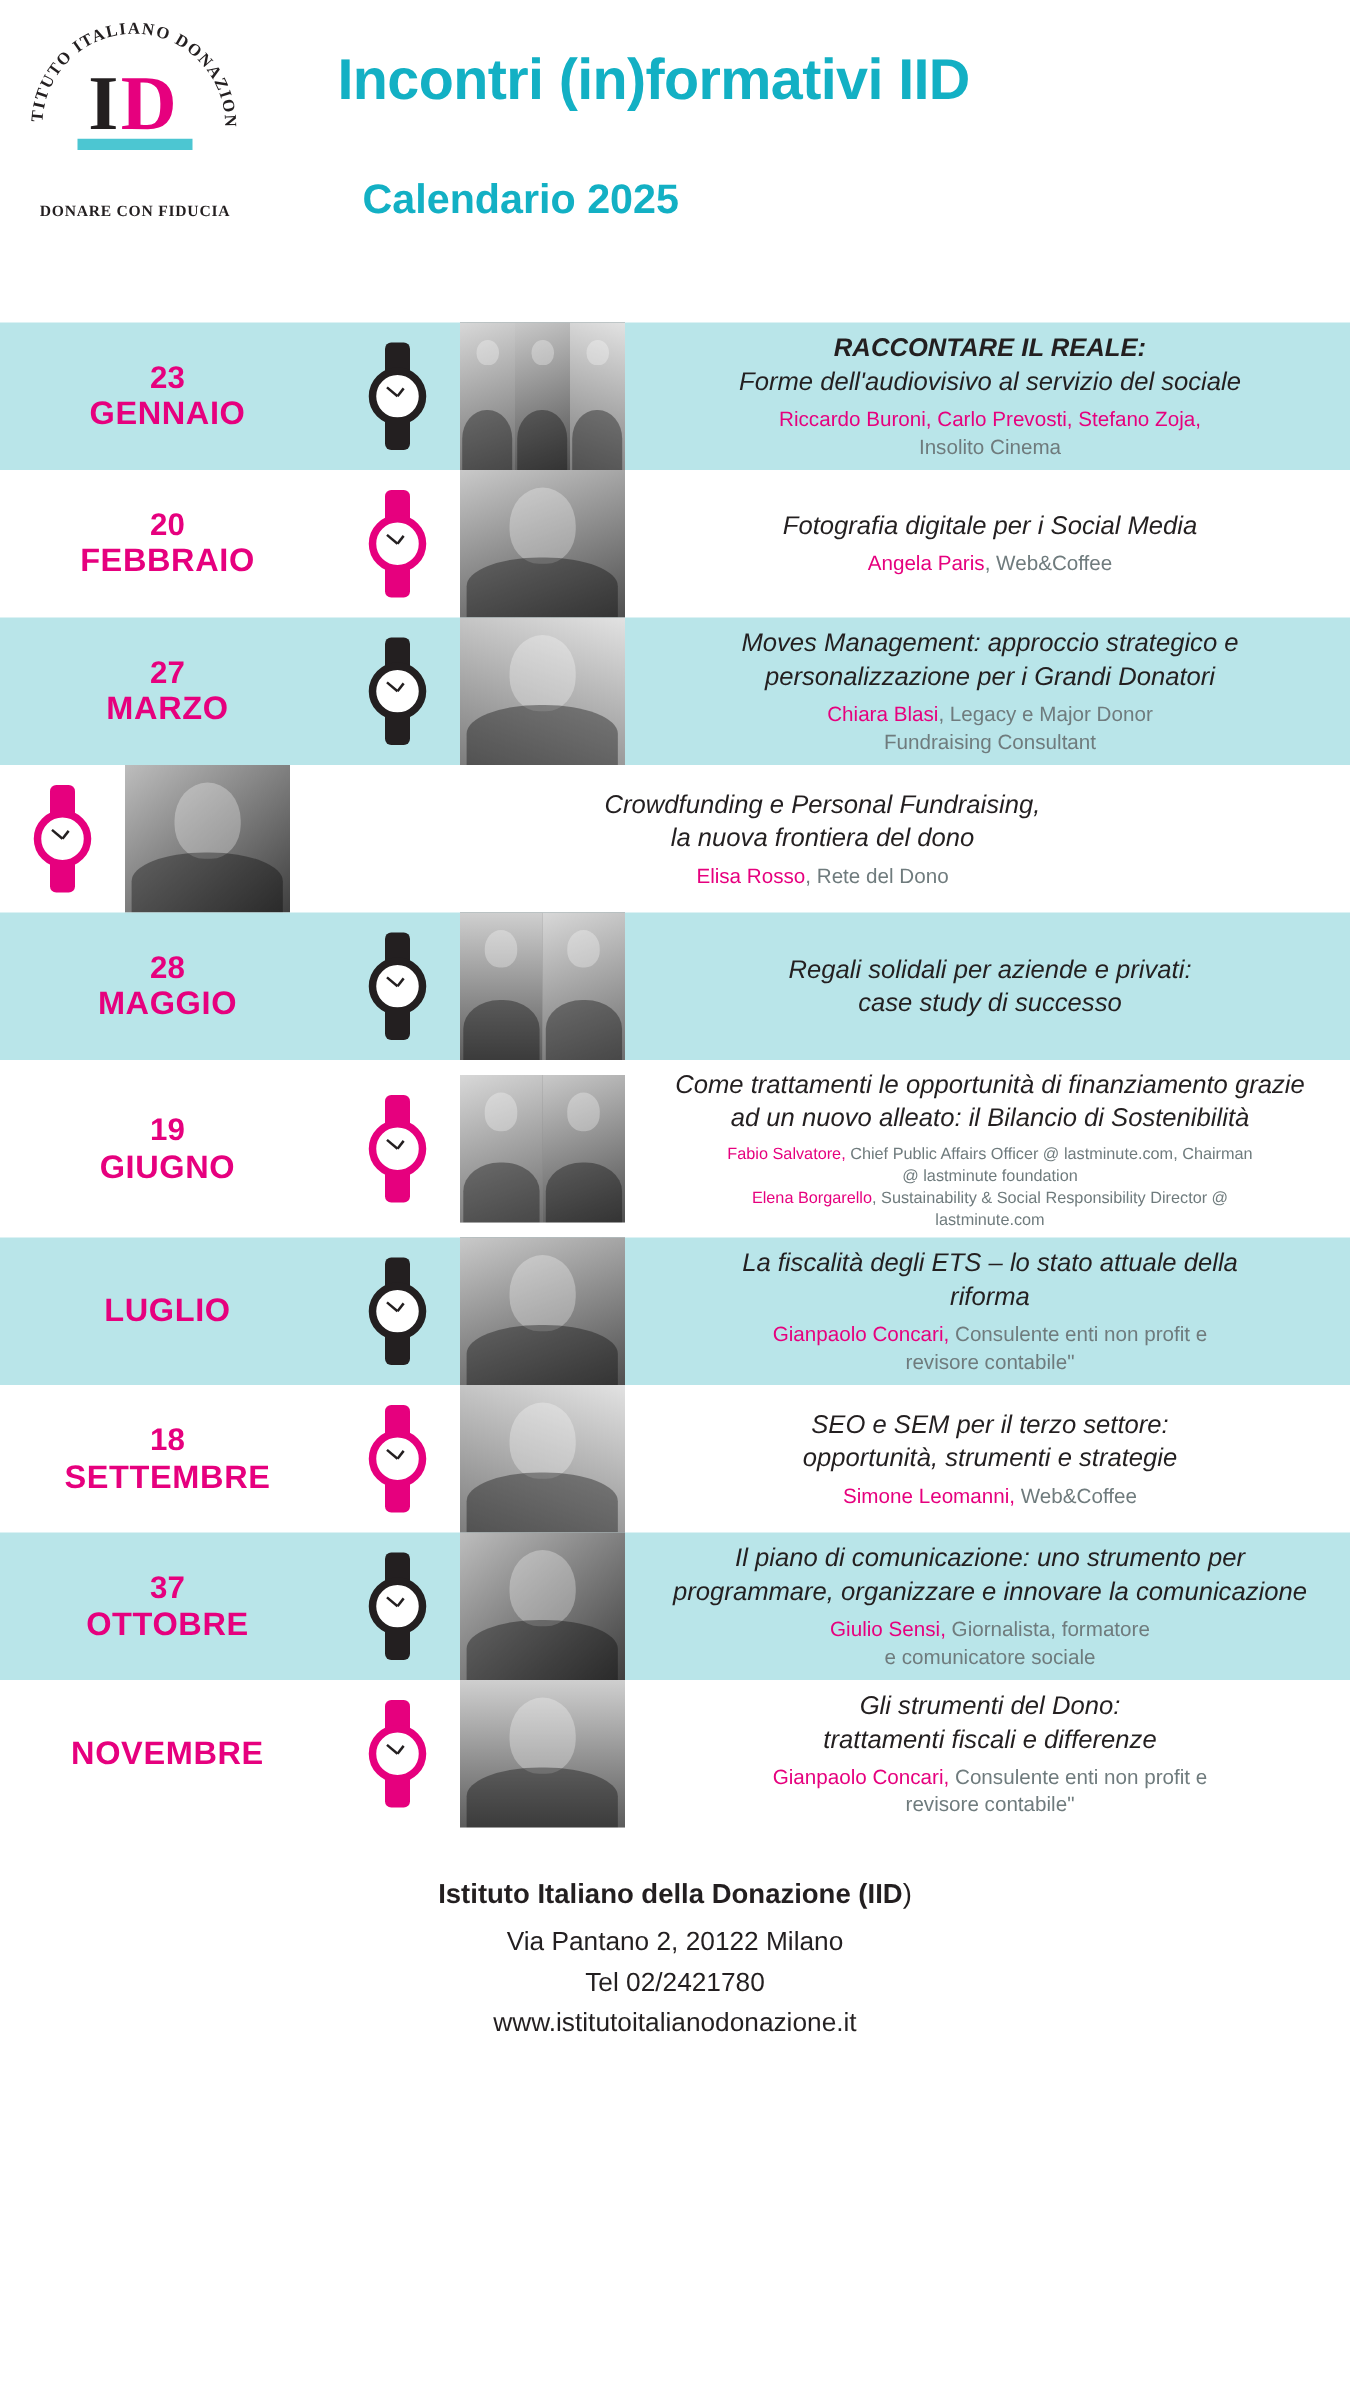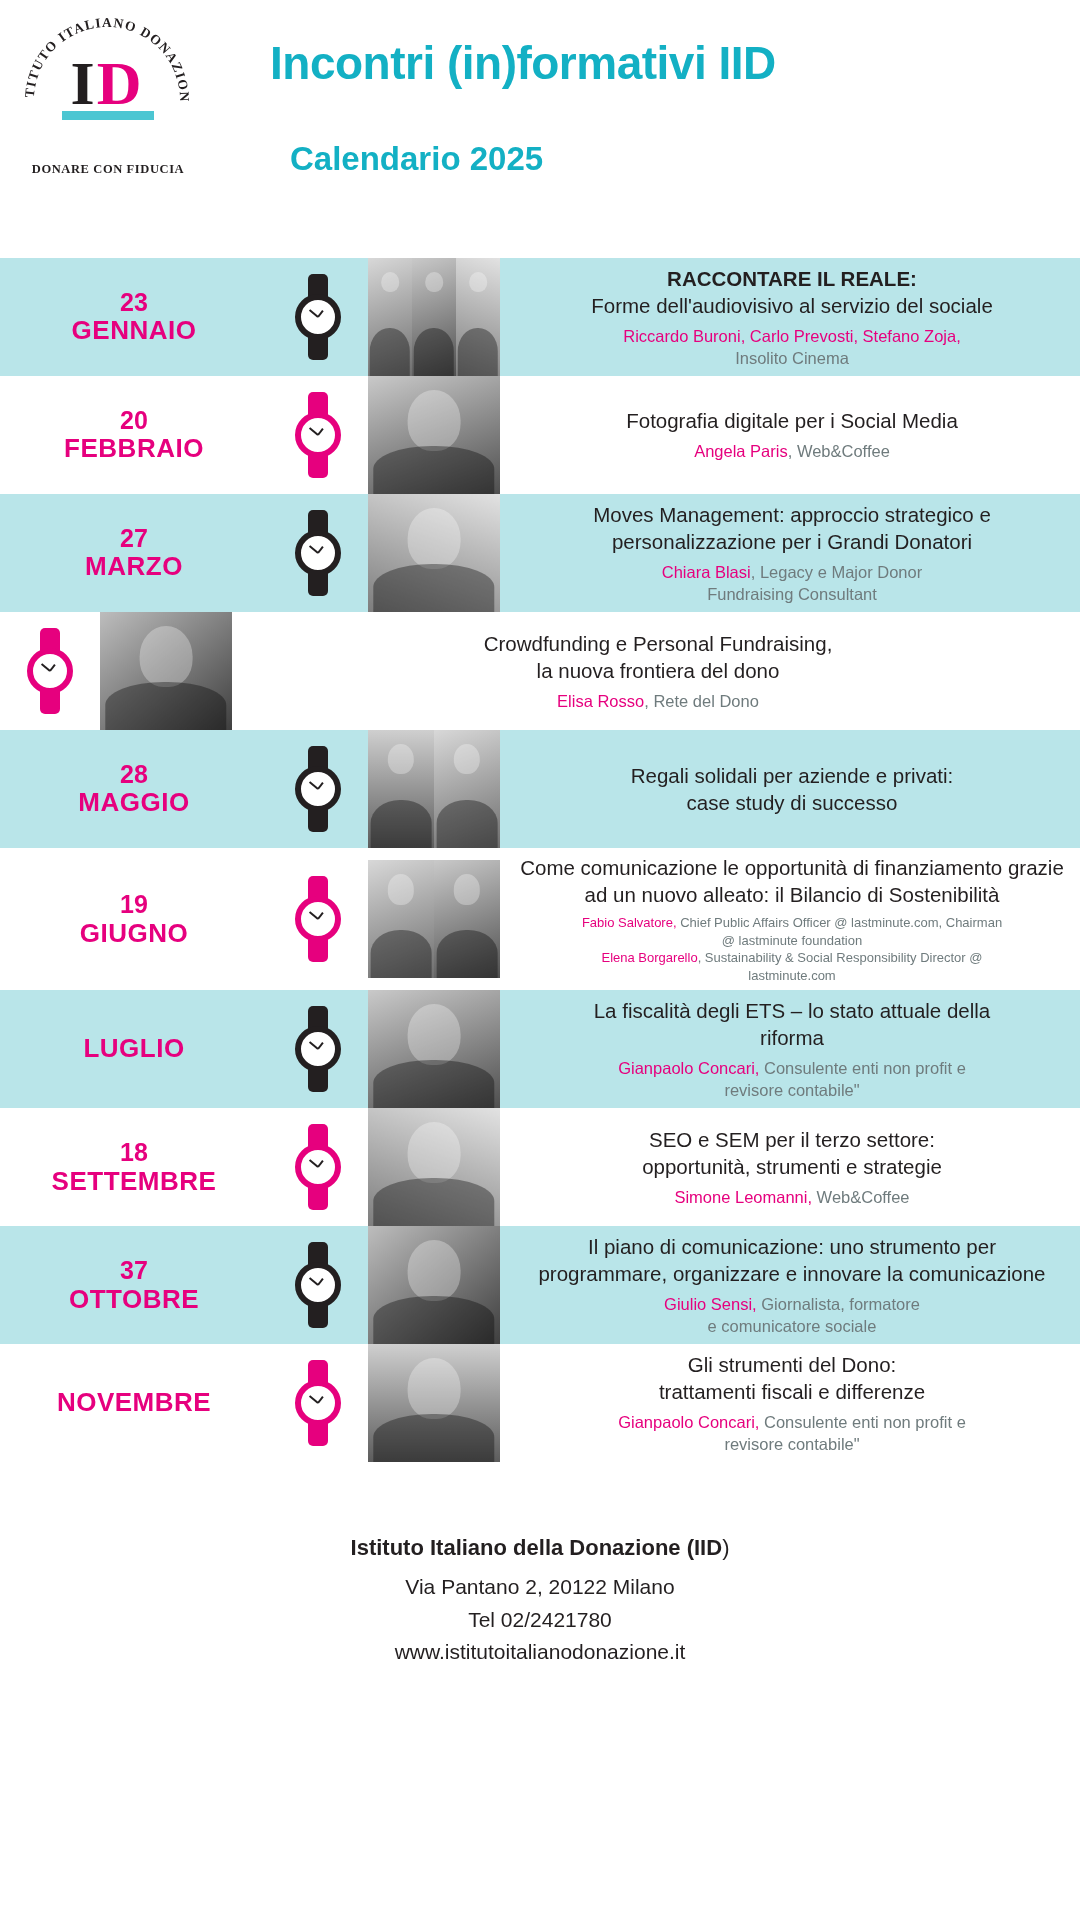--- a/index.html
+++ b/index.html
@@ -206,20 +206,21 @@
 
   .text-cell {
     flex: 1 1 auto;
     padding: 6px 14px 6px 8px;
     text-align: center;
   }
   .t-line {
     font-size: 20.5px;
     color: #231f20;
     line-height: 1.32;
+    font-style: italic;
   }
   .t-line.strong { font-weight: bold; }
   .t-people {
     margin-top: 6px;
     font-size: 16.5px;
     line-height: 1.35;
     color: #6f7b7d;
   }
   .t-people .nm {
     color: #e6007e;
@@ -231,21 +232,20 @@
   
   .footer {
     text-align: center;
     padding-top: 40px;
   }
   .footer .f1 {
     font-size: 22px;
     font-weight: bold;
     color: #231f20;
     margin-bottom: 10px;
-    margin-top: 33px;
   }
   .footer .f {
     font-size: 21px;
     color: #231f20;
     line-height: 1.55;
   }
 </style>
 </head>
 <body>
 
@@ -480,21 +480,21 @@
                 <div class="ph-body" style="width:60.720000000000006px;height:48px;bottom:0"></div>
               </div>
               <div class="ph-seg ph-bg-b">
                 <div class="ph-head" style="width:26.400000000000002px;height:30.360000000000003px;top:14px"></div>
                 <div class="ph-body" style="width:60.720000000000006px;height:48px;bottom:0"></div>
               </div>
             </div>
           </div>
         </div>
         <div class="text-cell">
-          <div class="t-line">Come comunicazione le opportunità di finanziamento grazie</div>
+          <div class="t-line">Come trattamenti le opportunità di finanziamento grazie</div>
           <div class="t-line">ad un nuovo alleato: il Bilancio di Sostenibilità</div>
           <div class="t-people tiny">
             <div><span class="nm">Fabio Salvatore,</span><span> Chief Public Affairs Officer @ lastminute.com, Chairman</span></div>
             <div><span>@ lastminute foundation</span></div>
             <div><span class="nm">Elena Borgarello</span><span>, Sustainability &amp; Social Responsibility Director @</span></div>
             <div><span>lastminute.com</span></div>
           </div>
         </div>
       </div>
       <div class="row alt">

